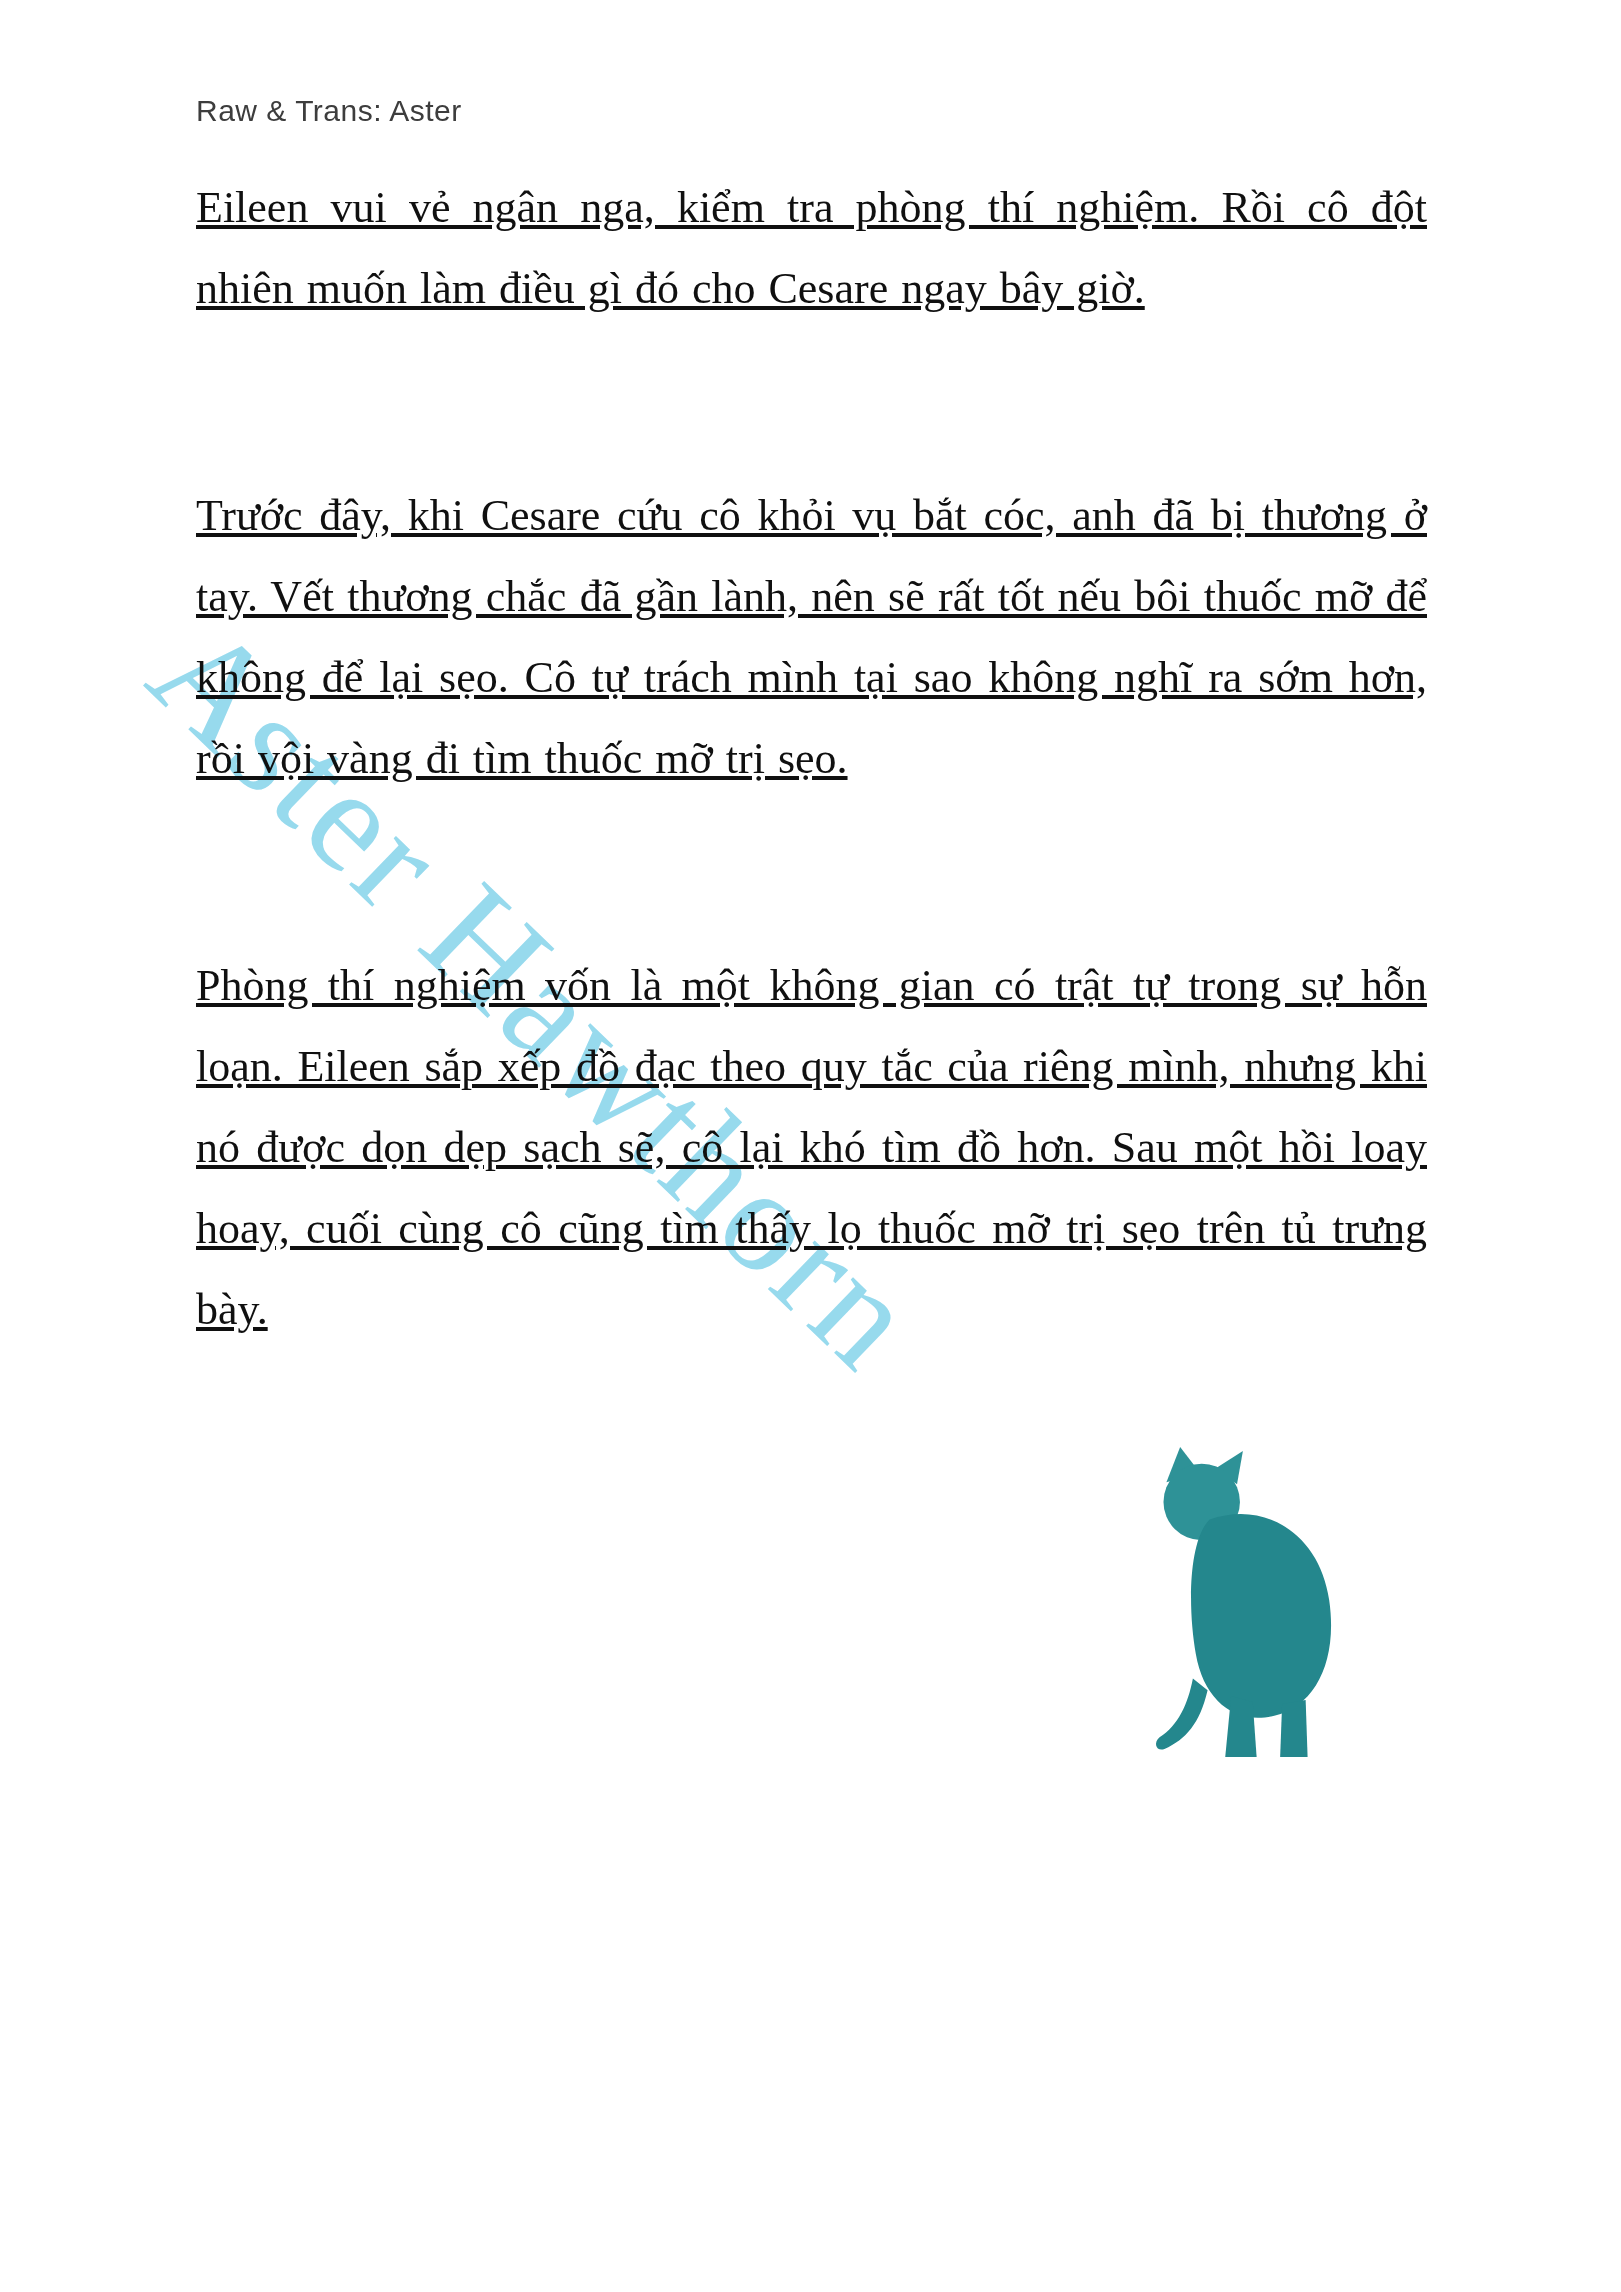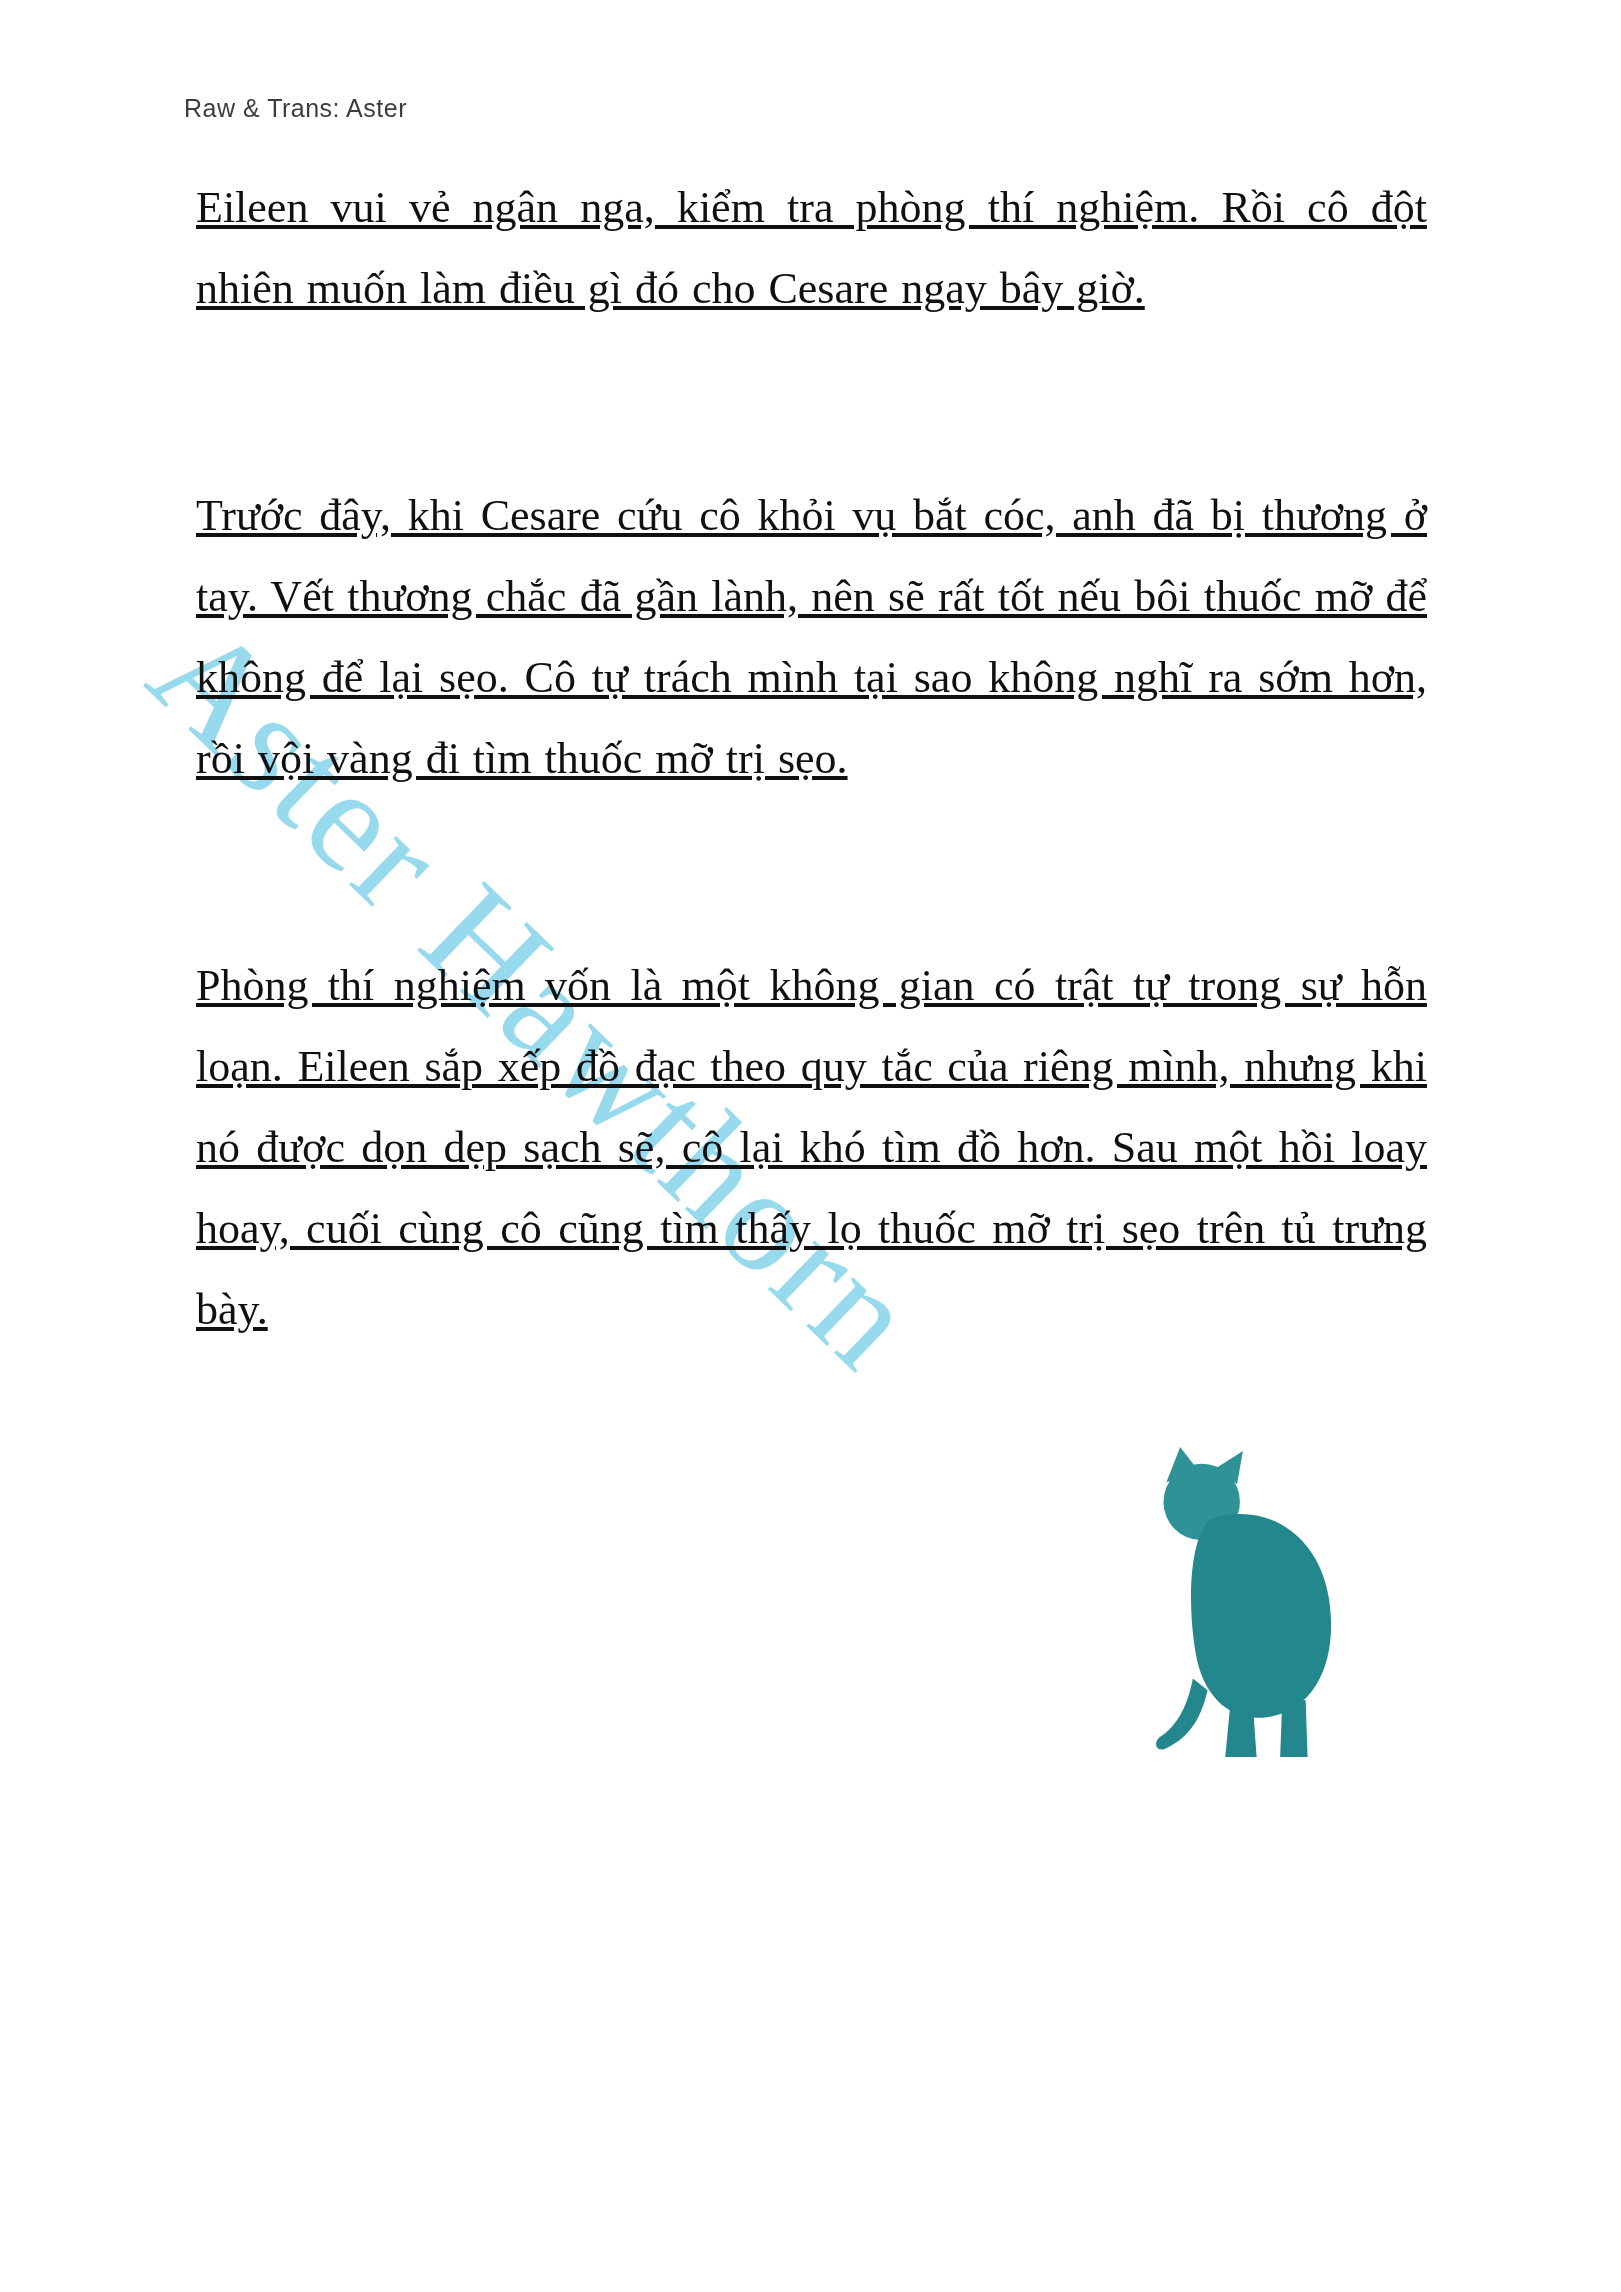--- a/index.html
+++ b/index.html
@@ -8,24 +8,24 @@
     width: 1621px;
     height: 2293px;
     margin: 0 auto;
     background: var(--page_bg, #ffffff);
     font-family: "Liberation Serif", serif;
     overflow: hidden;
   }
   .header {
     position: absolute;
     top: 94px;
-    left: 184px;
+    left: 196px;
     z-index: 3;
     font-family: "Liberation Sans", sans-serif;
-    font-size: 25px;
+    font-size: 30px;
     color: var(--header_text, #3d3d3d);
     letter-spacing: 0.5px;
   }
   .content {
     position: absolute;
     top: 167px;
     left: 196px;
     width: 1231px;
     z-index: 2;
   }

